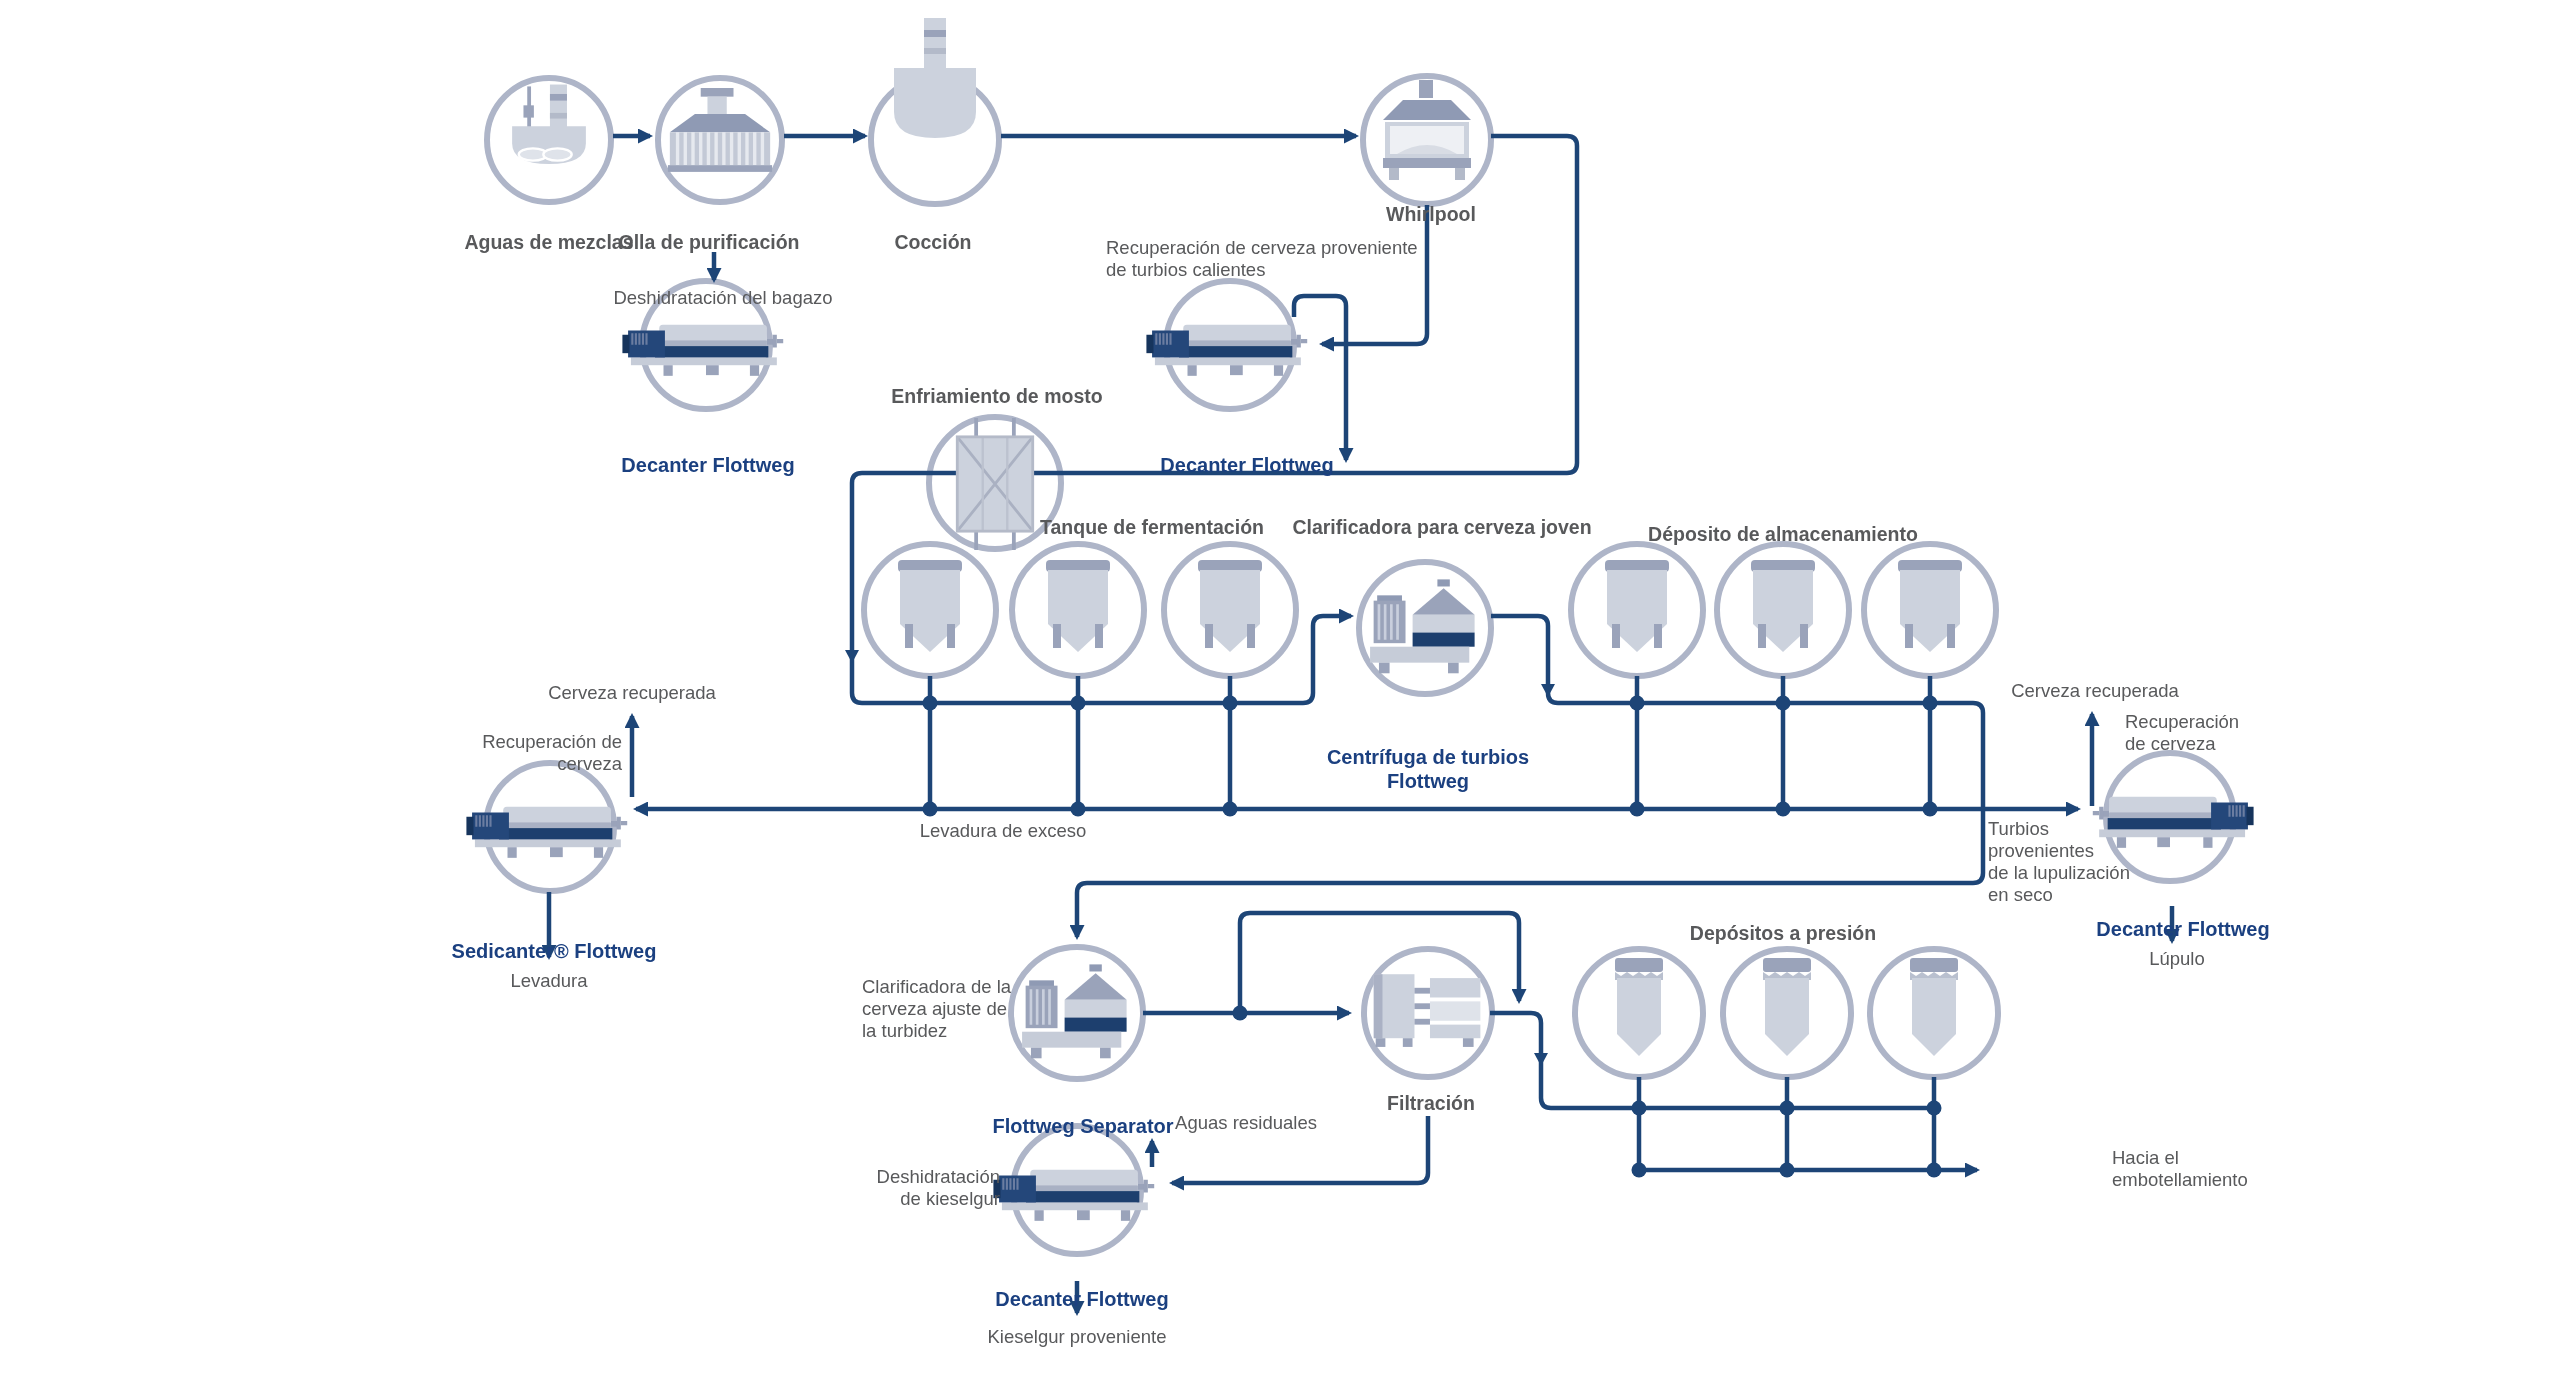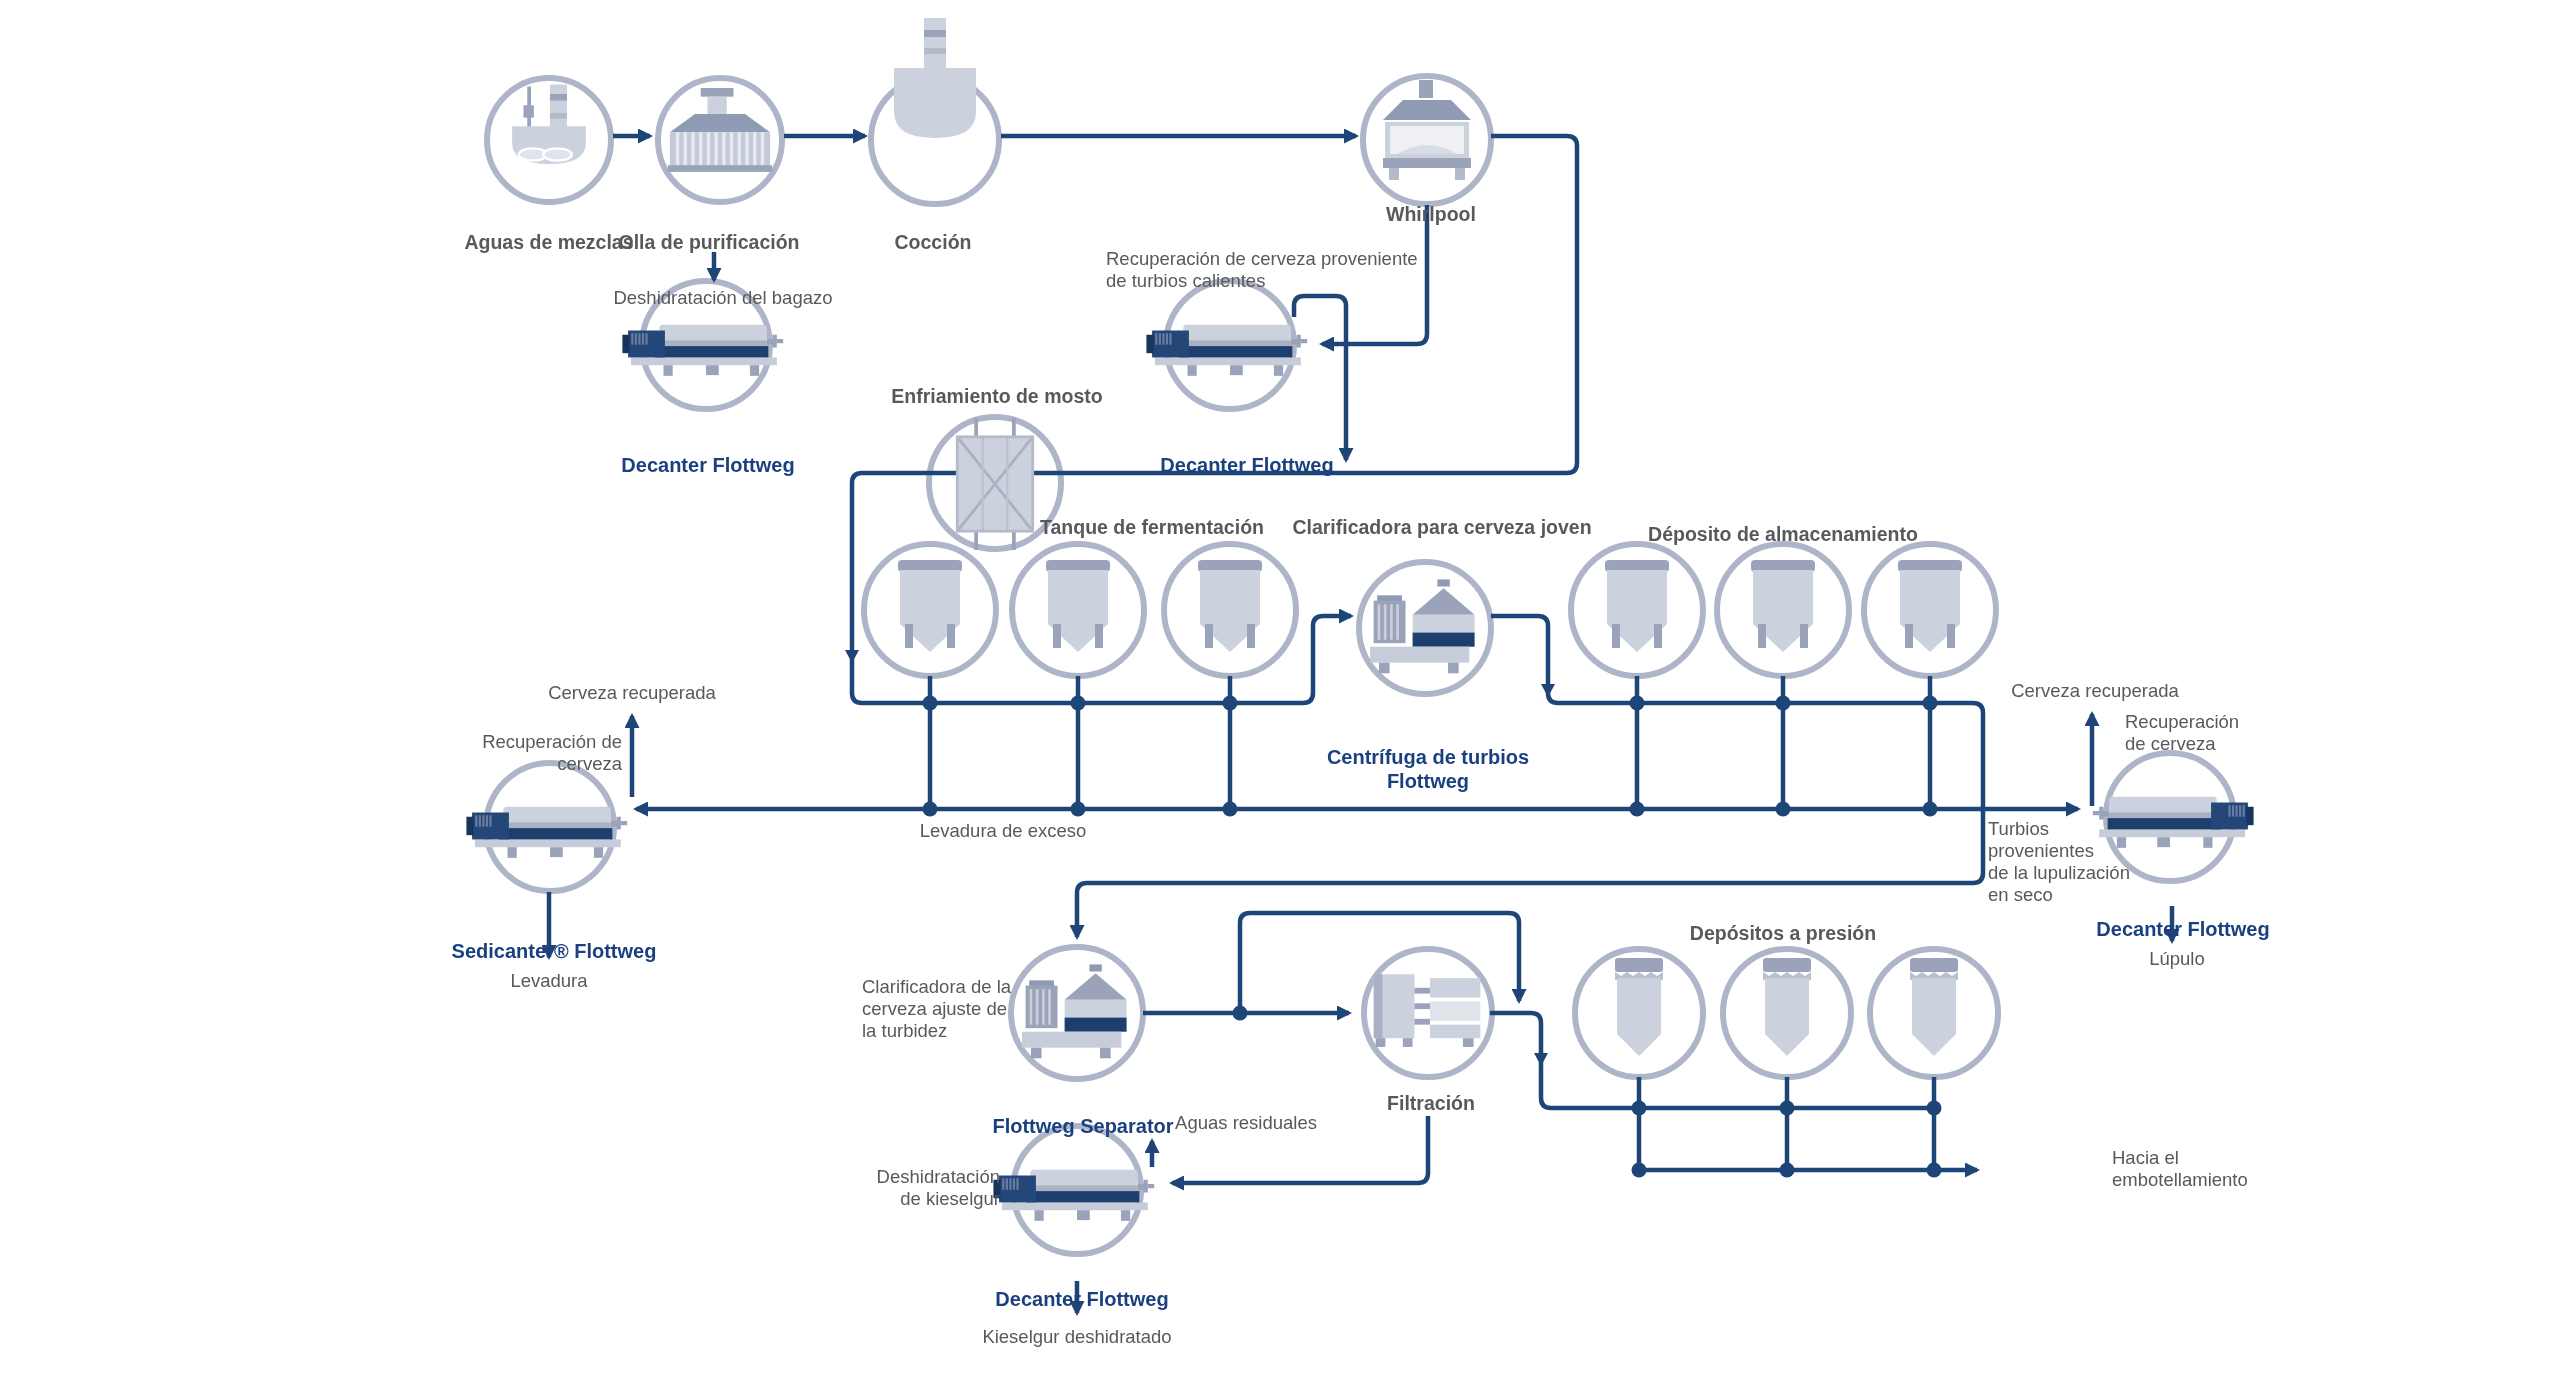--- a/index.html
+++ b/index.html
@@ -246,21 +246,21 @@
     <use href="#sym-decanter" x="992" y="1157" width="170" height="71"></use>
   </g>
 </svg>
 
 <div class="lbl hdr c" style="left:549px;top:231px">Aguas de mezclas</div>
 <div class="lbl hdr c" style="left:709px;top:231px">Olla de purificación</div>
 <div class="lbl hdr c" style="left:933px;top:231px">Cocción</div>
 <div class="lbl hdr c" style="left:1431px;top:203px">Whirlpool</div>
 <div class="lbl reg c" style="left:723px;top:287px">Deshidratación del bagazo</div>
 <div class="lbl navy c" style="left:708px;top:420px">Decanter Flottweg</div>
-<div class="lbl reg" style="left:1106px;top:248px">Recuperación de cerveza proveniente
+<div class="lbl reg" style="left:1106px;top:237px">Recuperación de cerveza proveniente
 de turbios calientes</div>
 <div class="lbl navy c" style="left:1247px;top:420px">Decanter Flottweg</div>
 <div class="lbl hdr c" style="left:997px;top:385px">Enfriamiento de mosto</div>
 <div class="lbl hdr c" style="left:1152px;top:516px">Tanque de fermentación</div>
 <div class="lbl hdr c" style="left:1442px;top:516px">Clarificadora para cerveza joven</div>
 <div class="lbl navy c" style="left:1428px;top:712px">Centrífuga de turbios
 Flottweg</div>
 <div class="lbl hdr c" style="left:1783px;top:523px">Déposito de almacenamiento</div>
 <div class="lbl reg c" style="left:632px;top:682px">Cerveza recuperada</div>
 <div class="lbl reg tr" style="left:420px;top:731px;width:202px">Recuperación de cerveza</div>
@@ -279,17 +279,17 @@
 <div class="lbl reg" style="left:862px;top:976px">Clarificadora de la
 cerveza ajuste de
 la turbidez</div>
 <div class="lbl navy c" style="left:1083px;top:1081px">Flottweg Separator</div>
 <div class="lbl hdr c" style="left:1431px;top:1092px">Filtración</div>
 <div class="lbl hdr c" style="left:1783px;top:922px">Depósitos a presión</div>
 <div class="lbl reg c" style="left:1246px;top:1112px">Aguas residuales</div>
 <div class="lbl reg tr" style="left:830px;top:1166px;width:170px">Deshidratación
 de kieselgur</div>
 <div class="lbl navy c" style="left:1082px;top:1254px">Decanter Flottweg</div>
-<div class="lbl reg c" style="left:1077px;top:1326px">Kieselgur deshidratado</div>
+<div class="lbl reg c" style="left:1077px;top:1326px">Kieselgur proveniente</div>
 <div class="lbl reg" style="left:2112px;top:1147px">Hacia el
 embotellamiento</div>
 
 </div>
 
 </body></html>

